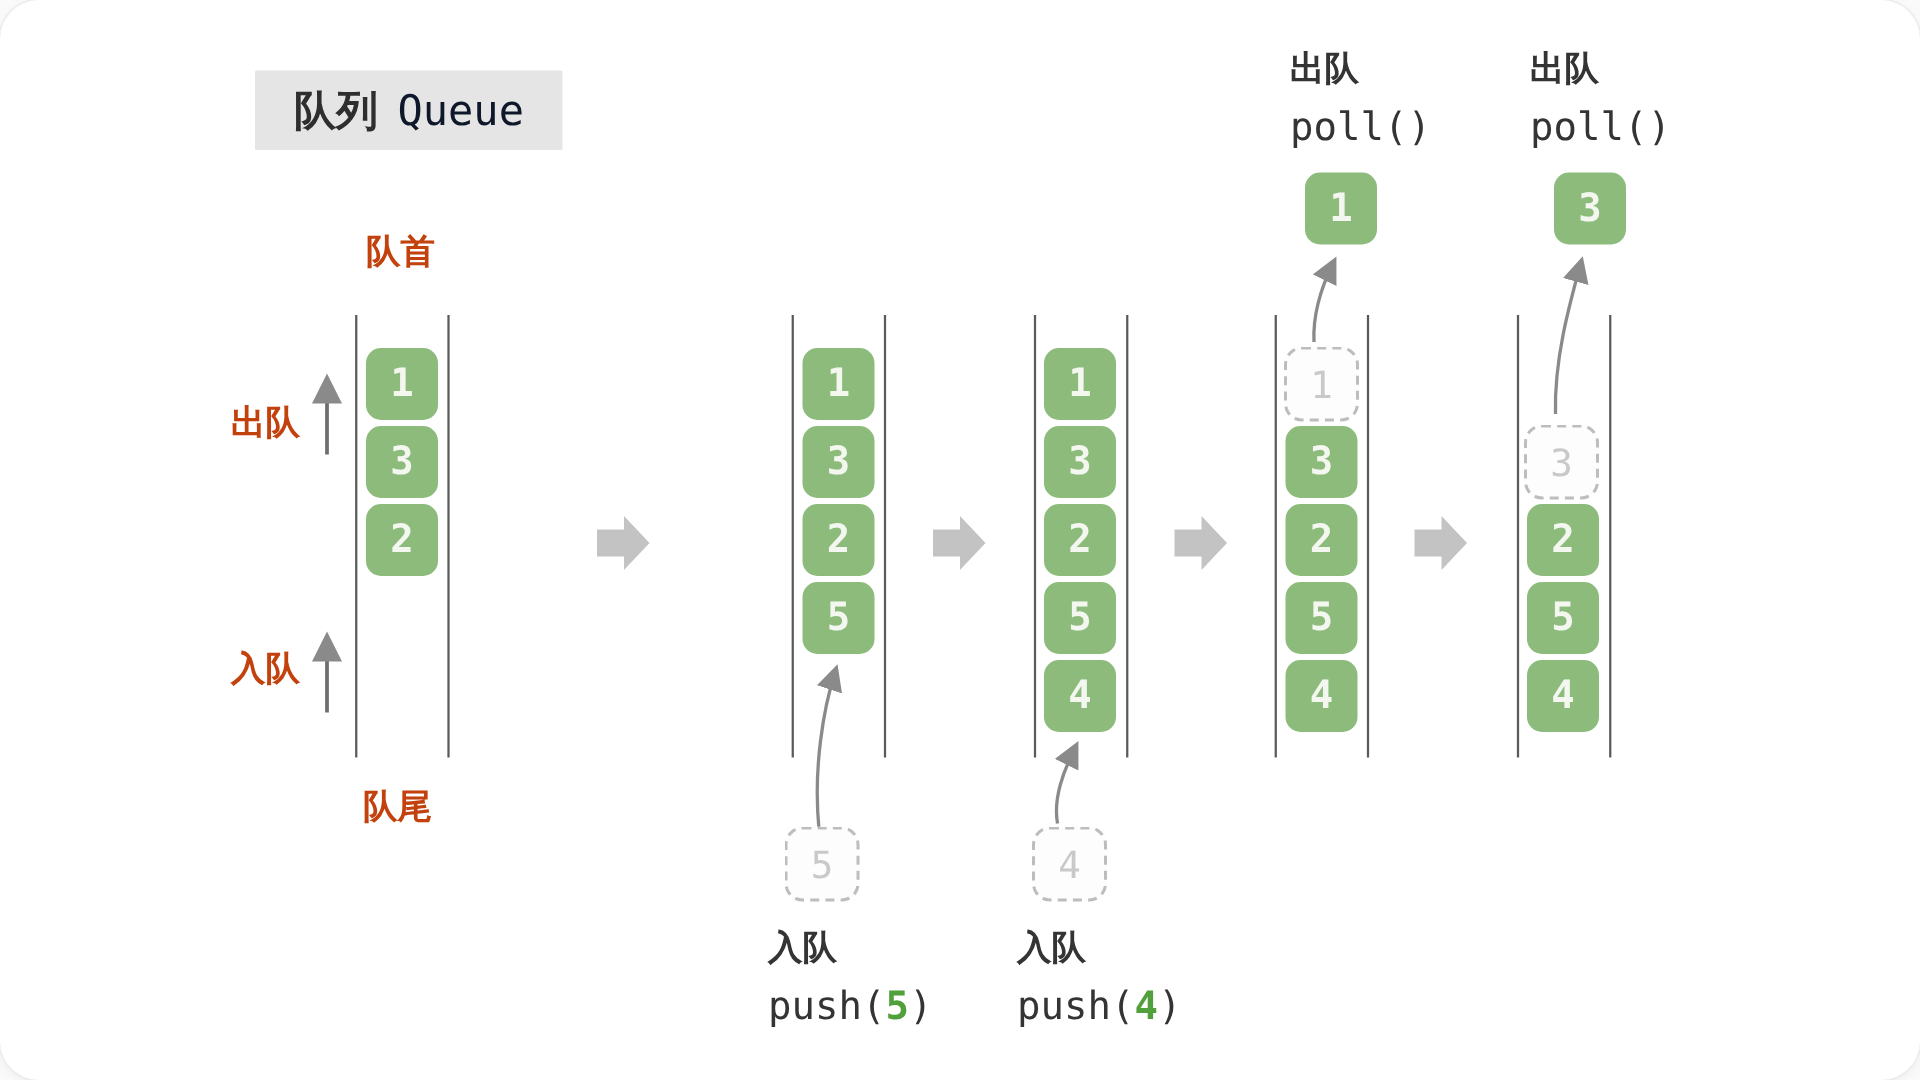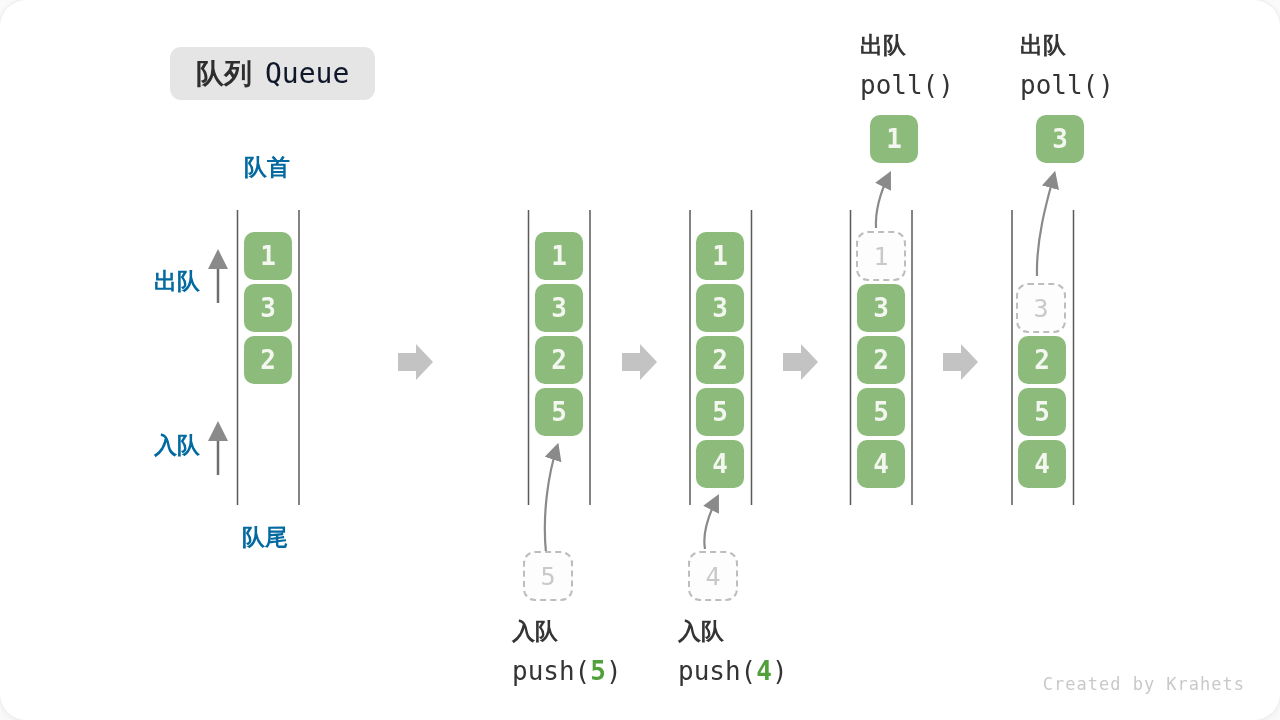--- a/index.html
+++ b/index.html
@@ -4,25 +4,25 @@
 <style>
   html,body{margin:0;padding:0;background:#fafafa;}
   #canvas{
     position:relative;width:1280px;height:720px;background:#ffffff;
     border-radius:26px;box-shadow:0 0 0 1px #ececec, 0 2px 8px rgba(0,0,0,0.06);
     overflow:hidden;font-family:"DejaVu Sans",sans-serif;
   }
   svg{position:absolute;left:0;top:0;}
   .badge{
     position:absolute;left:170px;top:47px;height:53px;padding:0 26px;
-    background:#e5e5e5;border-radius:11px;display:flex;align-items:center;gap:13px;
+    background:#e5e5e5;border-radius:1px;display:flex;align-items:center;gap:13px;
   }
   .badge .zh{font:bold 28px "DejaVu Sans",sans-serif;color:#2e2e2e;}
   .badge .en{font:28px "DejaVu Sans Mono",monospace;color:#0f172a;}
-  .cjk{position:absolute;font:bold 23px "DejaVu Sans",sans-serif;color:#0369a1;white-space:nowrap;}
+  .cjk{position:absolute;font:bold 23px "DejaVu Sans",sans-serif;color:#c2410c;white-space:nowrap;}
   .cell{
     position:absolute;width:48px;height:48px;border-radius:10px;background:#8cbb7b;
     color:#f3f7f0;font:bold 26px "DejaVu Sans Mono",monospace;
     display:flex;align-items:center;justify-content:center;
   }
   .ghost{
     position:absolute;width:50px;height:50px;border-radius:12px;box-sizing:border-box;
     border:2px dashed #bdbdbd;background:#fdfdfd;color:#c9c9c9;
     font:25px "DejaVu Sans Mono",monospace;display:flex;align-items:center;justify-content:center;
   }
@@ -130,15 +130,14 @@
   </div>
   <div class="op" style="left:860px;top:30px;">
     <span class="cjk-line">出队</span>
     <span class="code">poll()</span>
   </div>
   <div class="op" style="left:1020px;top:30px;">
     <span class="cjk-line">出队</span>
     <span class="code">poll()</span>
   </div>
 
-  <div class="watermark">Created by Krahets</div>
 
 </div>
 
 </body></html>

